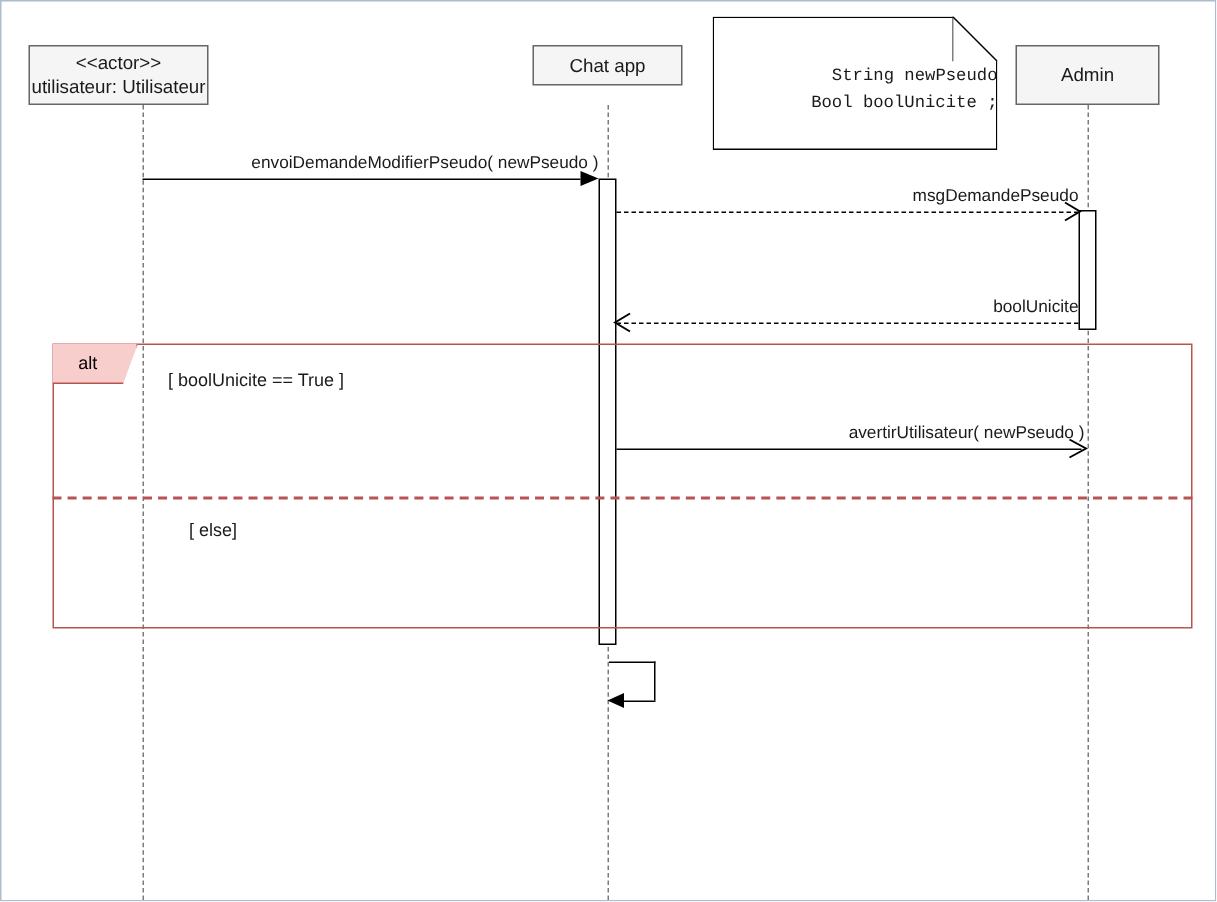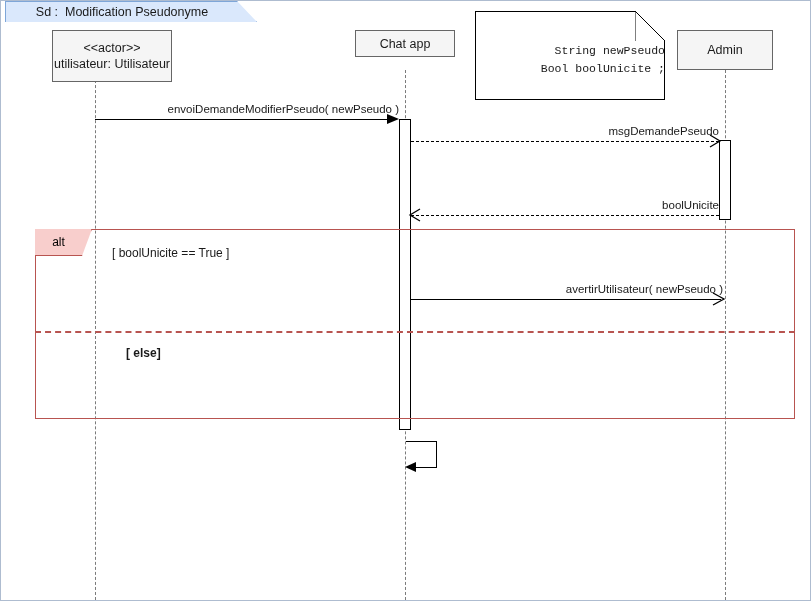--- a/index.html
+++ b/index.html
@@ -214,29 +214,26 @@
     white-space: pre;
   }
 </style>
 </head>
 <body>
 
 <div id="canvas">
 
   <div class="page-border"></div>
 
-  <div class="sd-tab">
-    <div class="sd-tab-label">Sd :  Modification Pseudonyme</div>
-  </div>
 
   <div class="lifeline" style="left:95px; top:70px; height:530px;"></div>
   <div class="lifeline" style="left:405px; top:70px; height:530px;"></div>
   <div class="lifeline" style="left:725px; top:70px; height:530px;"></div>
 
-  <div class="participant" style="left:52px; top:30px; width:120px; height:52px;">
+  <div class="participant" style="left:19px; top:30px; width:120px; height:40px;">
     <span>&lt;&lt;actor&gt;&gt;</span>
     <span>utilisateur: Utilisateur</span>
   </div>
 
   <div class="participant" style="left:355px; top:30px; width:100px; height:27px;text-align:center;">
     <span>Chat app</span>
   </div>
 
   <div class="participant" style="left:677px; top:30px; width:96px; height:40px;">
     <span>Admin</span>
@@ -273,21 +270,21 @@
   <svg class="arrow-svg" style="left:409px; top:208px;" width="14" height="14">
     <path d="M 11 1 L 1 7 L 11 13" fill="none" stroke="#000000" stroke-width="1.3"></path>
   </svg>
 
   <div class="alt-frame"></div>
   <div class="alt-tab">
     <div class="alt-tab-label">alt</div>
   </div>
   <div class="guard" style="left:112px; top:246px;">[ boolUnicite == True ]</div>
   <div class="alt-divider" style="top:331px;"></div>
-  <div class="guard" style="left:126px; top:346px;font-weight:bold;">[ else]</div>
+  <div class="guard" style="left:126px; top:346px;">[ else]</div>
 
   <div class="msg-label" style="left:411px; top:283px; width:312px;">avertirUtilisateur( newPseudo )</div>
   <div class="msg-line" style="left:411px; top:299px; width:310px;"></div>
   <svg class="arrow-svg" style="left:713px; top:292px;" width="14" height="14">
     <path d="M 0 1 L 11 7 L 0 13" fill="none" stroke="#000000" stroke-width="1.3"></path>
   </svg>
 
   <div class="self-msg">
     <div class="seg-top" style="left:406px; top:441px; width:31px;"></div>
     <div class="seg-right" style="left:436px; top:441px; height:26px;"></div>

